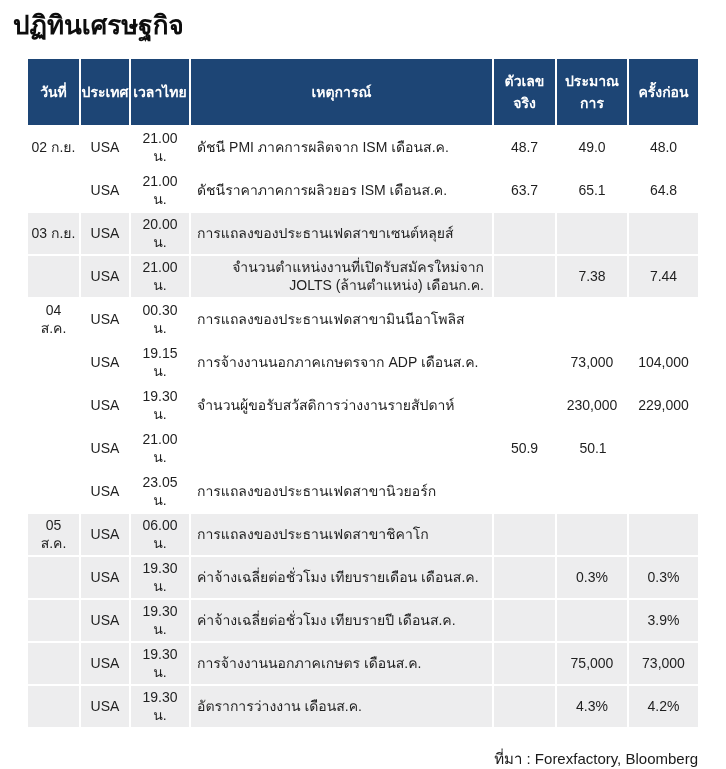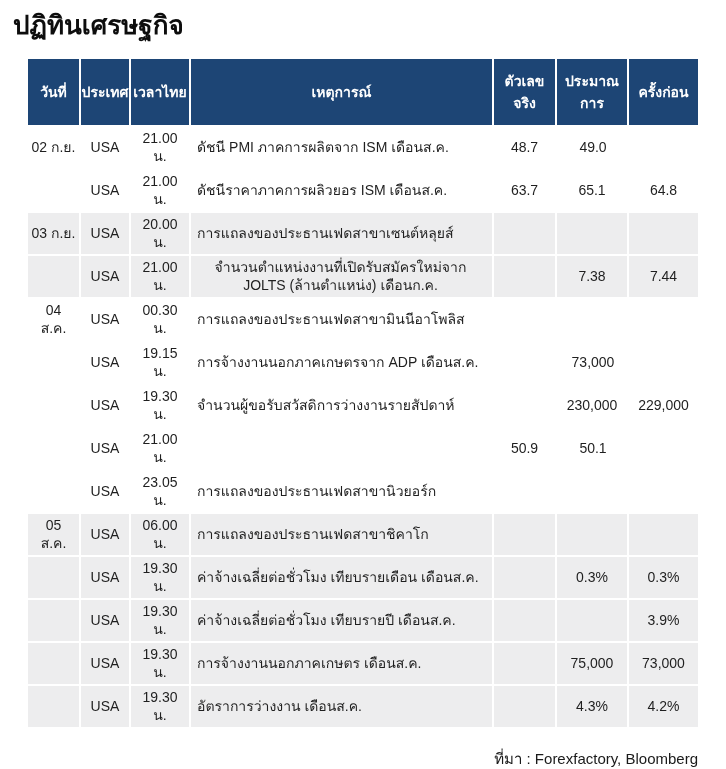--- a/index.html
+++ b/index.html
@@ -63,21 +63,21 @@
     text-align: center;
     border-right: 2px solid #ffffff;
     box-sizing: border-box;
     padding: 3px 3px;
     line-height: 1.25;
   }
   .data-row .cell:last-child { border-right: none; }
   .data-row.shade .cell { background: var(--row-shade, #ededee); }
   .cell.cell-event {
     justify-content: flex-start;
-    text-align: center;
+    text-align: right;
     padding-left: 6px;
     padding-right: 8px;
   }
   .source-note {
     width: 698px;
     text-align: right;
     font-size: 15px;
     color: #1a1a1a;
     margin-top: 20px;
   }
@@ -98,20 +98,21 @@
     <div class="header-cell">ครั้งก่อน</div>
   </div>
   <div id="table-body">
   <div class="grid-row data-row">
     <div class="cell cell-date">02 ก.ย.</div>
     <div class="cell cell-country">USA</div>
     <div class="cell cell-time">21.00 น.</div>
     <div class="cell cell-event">ดัชนี PMI ภาคการผลิตจาก ISM เดือนส.ค.</div>
     <div class="cell cell-actual">48.7</div>
     <div class="cell cell-forecast">49.0</div>
+    <div class="cell cell-previous">48.0</div>
   </div>
 
   <div class="grid-row data-row">
     <div class="cell cell-date"></div>
     <div class="cell cell-country">USA</div>
     <div class="cell cell-time">21.00 น.</div>
     <div class="cell cell-event">ดัชนีราคาภาคการผลิวยอร ISM เดือนส.ค.</div>
     <div class="cell cell-actual">63.7</div>
     <div class="cell cell-forecast">65.1</div>
     <div class="cell cell-previous">64.8</div>
@@ -147,20 +148,21 @@
     <div class="cell cell-previous"></div>
   </div>
 
   <div class="grid-row data-row">
     <div class="cell cell-date"></div>
     <div class="cell cell-country">USA</div>
     <div class="cell cell-time">19.15 น.</div>
     <div class="cell cell-event">การจ้างงานนอกภาคเกษตรจาก ADP เดือนส.ค.</div>
     <div class="cell cell-actual"></div>
     <div class="cell cell-forecast">73,000</div>
+    <div class="cell cell-previous">104,000</div>
   </div>
 
   <div class="grid-row data-row">
     <div class="cell cell-date"></div>
     <div class="cell cell-country">USA</div>
     <div class="cell cell-time">19.30 น.</div>
     <div class="cell cell-event">จำนวนผู้ขอรับสวัสดิการว่างงานรายสัปดาห์</div>
     <div class="cell cell-actual"></div>
     <div class="cell cell-forecast">230,000</div>
     <div class="cell cell-previous">229,000</div>

